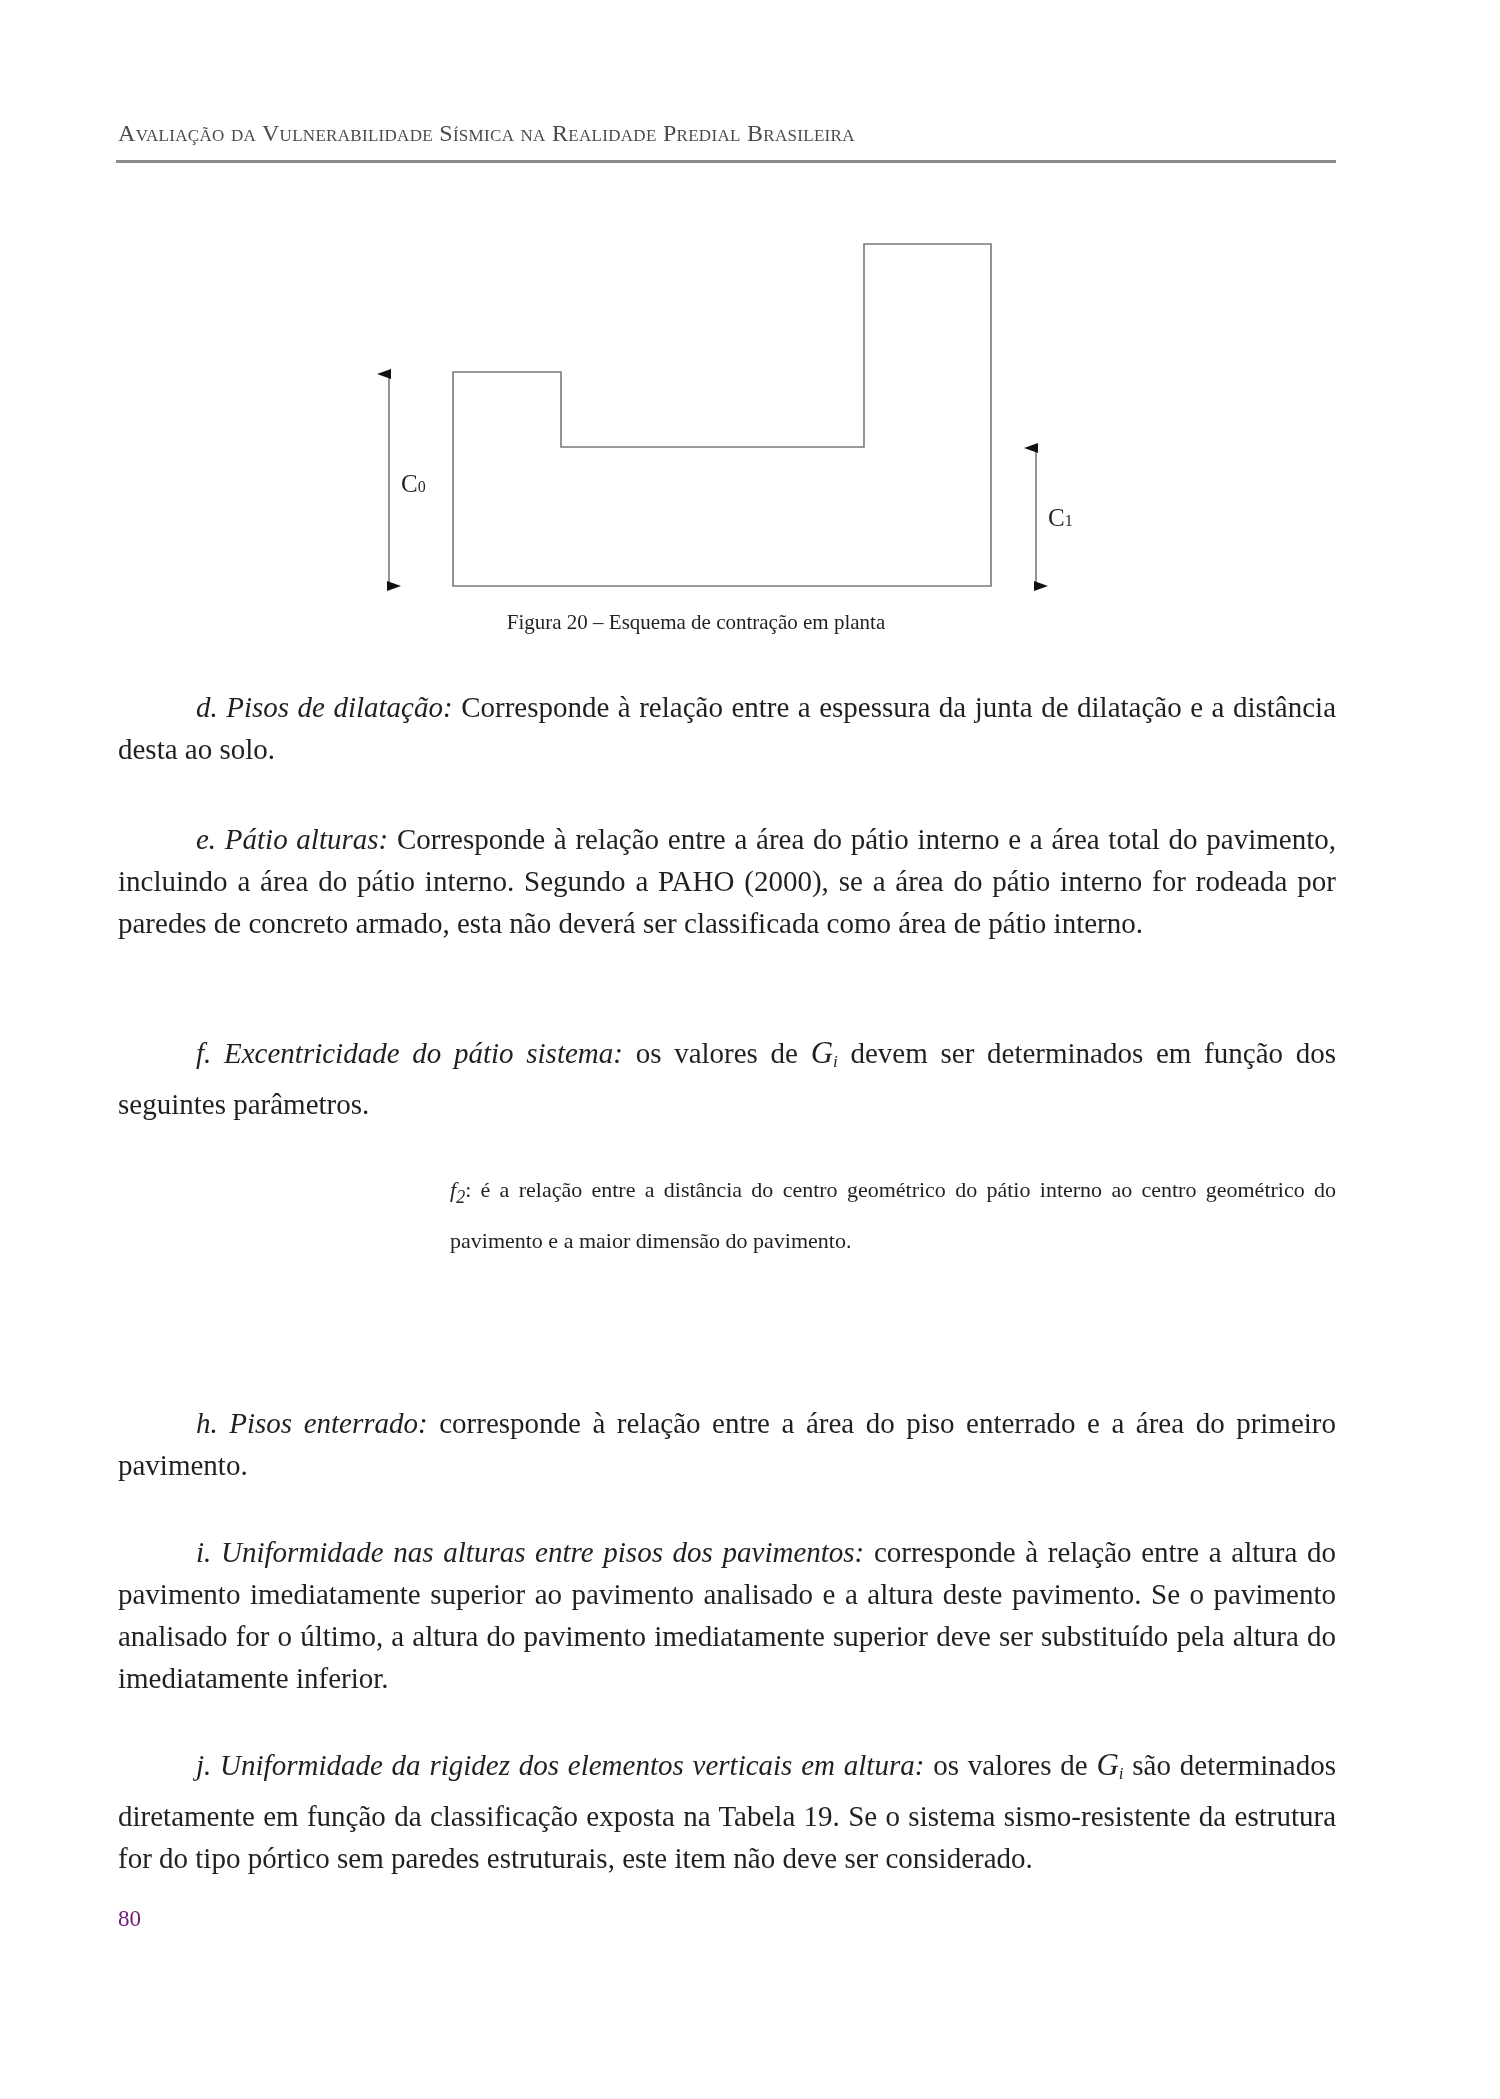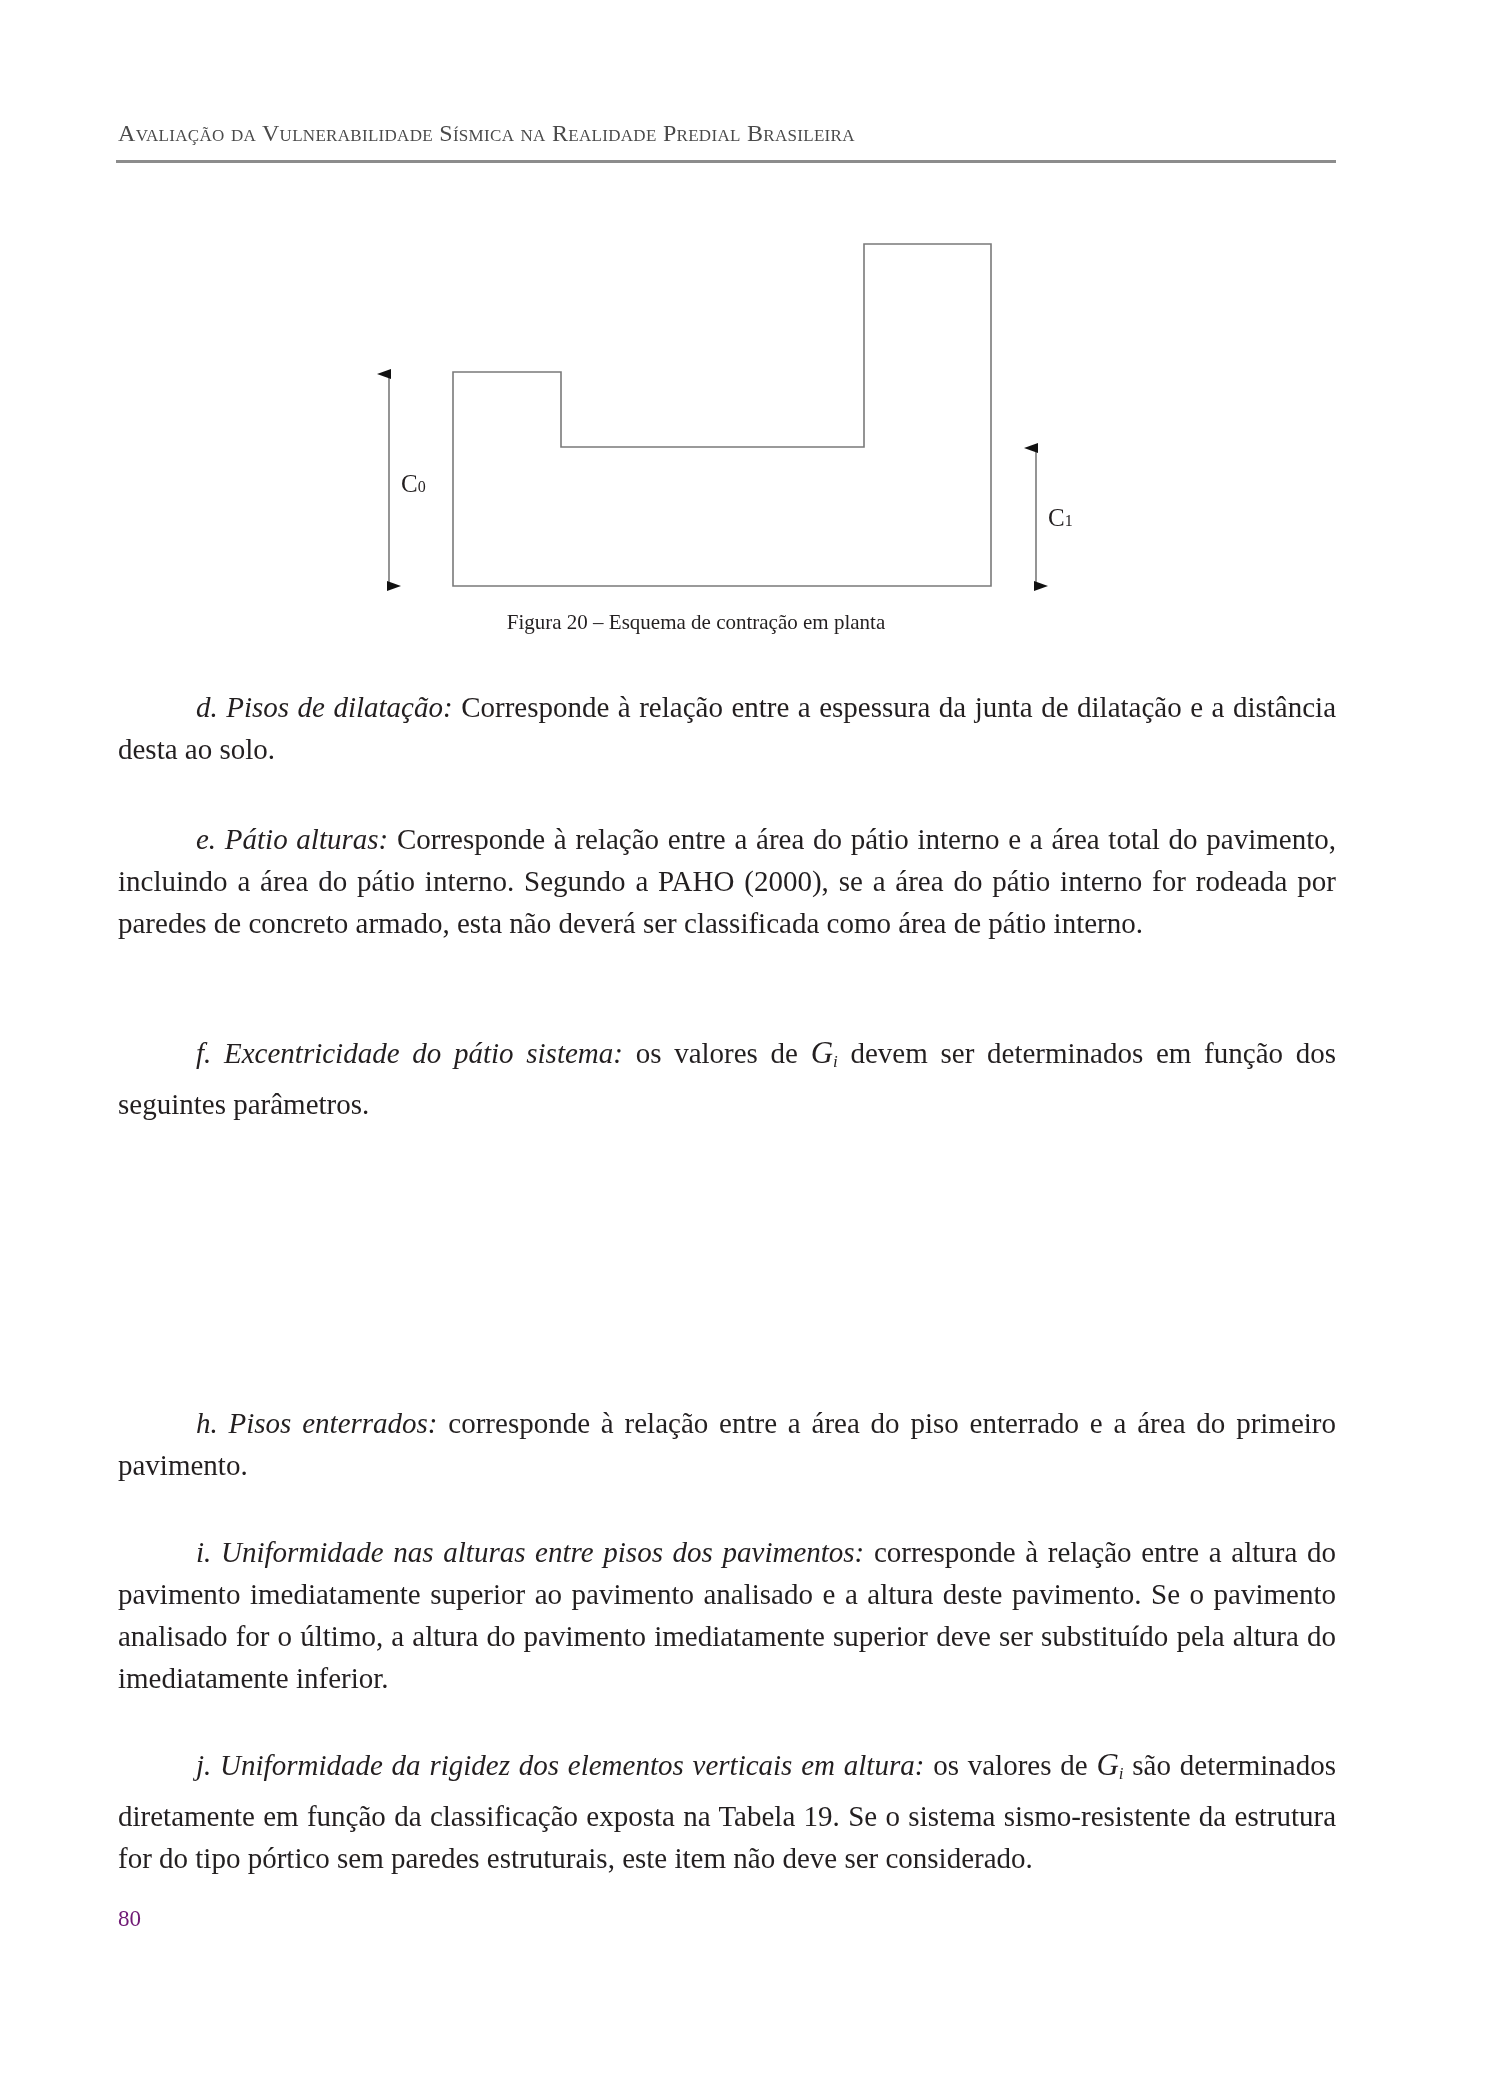--- a/index.html
+++ b/index.html
@@ -53,21 +53,22 @@
 </svg>
 <div id="figure-caption" class="abs">Figura 20 – Esquema de contração em planta</div>
 
 <div id="p-d" class="abs para"><span class="lead"></span><em>d. Pisos de dilatação:</em><span> Corresponde à relação entre a espessura da junta de dilatação e a distância desta ao solo.</span></div>
 
 <div id="p-e" class="abs para"><span class="lead"></span><em>e. Pátio alturas:</em><span> Corresponde à relação entre a área do pátio interno e a área total do pavimento, incluindo a área do pátio interno. Segundo a PAHO (2000), se a área do pátio interno for rodeada por paredes de concreto armado, esta não deverá ser classificada como área de pátio interno.</span></div>
 
 <div id="p-f" class="abs para"><span class="lead"></span><em>f. Excentricidade do pátio sistema:</em><span> os valores de </span><span class="sym">G</span><span class="symsub">i</span><span> devem ser determinados em função dos seguintes parâmetros.</span></div>
 
 <div id="param-list" class="abs">
+  <p class="item"><em>f</em><span class="sub">2</span><span>: é a relação entre a distância do centro geométrico do pátio interno ao centro geométrico do pavimento e a maior dimensão do pavimento.</span></p>
 </div>
 
-<div id="p-h" class="abs para"><span class="lead"></span><em>h. Pisos enterrados:</em><span> corresponde à relação entre a área do piso enterrado e a área do primeiro pavimento.</span></div>
+<div id="p-h" class="abs para"><span class="lead"></span><em>h. Pisos enterrado:</em><span> corresponde à relação entre a área do piso enterrado e a área do primeiro pavimento.</span></div>
 
 <div id="p-i" class="abs para"><span class="lead"></span><em>i. Uniformidade nas alturas entre pisos dos pavimentos:</em><span> corresponde à relação entre a altura do pavimento imediatamente superior ao pavimento analisado e a altura deste pavimento. Se o pavimento analisado for o último, a altura do pavimento imediatamente superior deve ser substituído pela altura do imediatamente inferior.</span></div>
 
 <div id="p-j" class="abs para"><span class="lead"></span><em>j. Uniformidade da rigidez dos elementos verticais em altura:</em><span> os valores de </span><span class="sym">G</span><span class="symsub">i</span><span> são determinados diretamente em função da classificação exposta na Tabela 19. Se o sistema sismo-resistente da estrutura for do tipo pórtico sem paredes estruturais, este item não deve ser considerado.</span></div>
 
 <div id="page-number" class="abs">80</div>
 
 </body></html>

